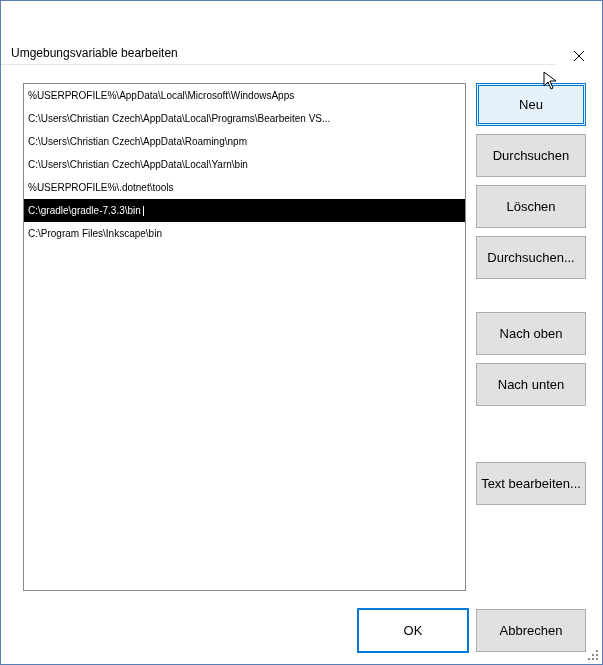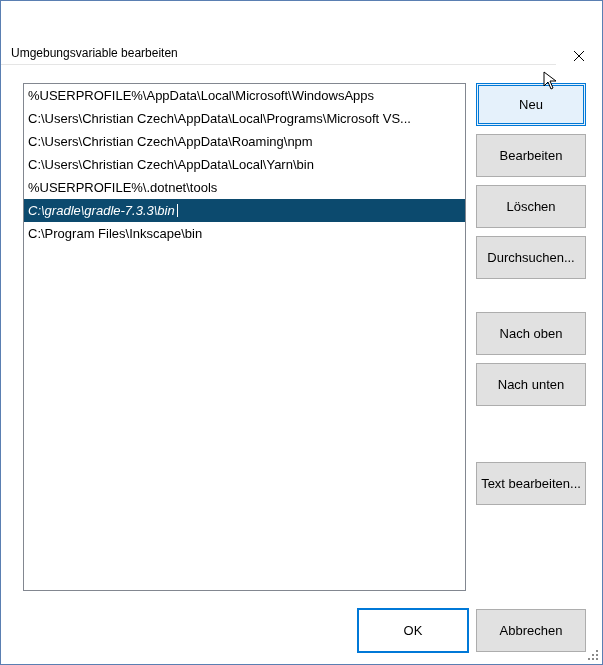--- a/index.html
+++ b/index.html
@@ -50,38 +50,37 @@
     display: flex;
     gap: 10px;
     flex: 1;
   }
   .listbox {
     width: 443px;
     height: 508px;
     border: 1px solid #828790;
     background: #fff;
     overflow: hidden;
-    font-size: 13px;
+    font-size: 10px;
     line-height: 1;
   }
   .listbox .row {
     height: 23px;
     padding: 0 4px;
     display: flex;
     align-items: center;
     color: #000;
     white-space: nowrap;
     overflow: hidden;
     text-overflow: ellipsis;
     cursor: default;
   }
   .listbox .row.selected {
-    background: #0c4a6e;
+    background: #000000;
     color: #fff;
-    font-style: italic;
   }
   .listbox .row.selected .value {
     border-right: 1px solid #fff;
     padding-right: 2px;
   }
   .sidebar {
     display: flex;
     flex-direction: column;
     gap: 8px;
     width: 112px;
@@ -153,42 +152,42 @@
   </div>
 
   <div class="body">
     <div class="content-row">
 
       <div class="listbox" id="listbox">
           <div class="row">
             <span class="value">%USERPROFILE%\AppData\Local\Microsoft\WindowsApps</span>
           </div>
           <div class="row">
-            <span class="value">C:\Users\Christian Czech\AppData\Local\Programs\Microsoft VS...</span>
+            <span class="value">C:\Users\Christian Czech\AppData\Local\Programs\Bearbeiten VS...</span>
           </div>
           <div class="row">
             <span class="value">C:\Users\Christian Czech\AppData\Roaming\npm</span>
           </div>
           <div class="row">
             <span class="value">C:\Users\Christian Czech\AppData\Local\Yarn\bin</span>
           </div>
           <div class="row">
             <span class="value">%USERPROFILE%\.dotnet\tools</span>
           </div>
           <div class="row selected">
             <span class="value">C:\gradle\gradle-7.3.3\bin</span>
           </div>
           <div class="row">
             <span class="value">C:\Program Files\Inkscape\bin</span>
           </div>
         </div>
 
       <div class="sidebar">
         <button class="btn focused">Neu</button>
-        <button class="btn">Bearbeiten</button>
+        <button class="btn">Durchsuchen</button>
         <button class="btn">Löschen</button>
         <button class="btn">Durchsuchen...</button>
         <button class="btn gap-small">Nach oben</button>
         <button class="btn">Nach unten</button>
         <button class="btn gap-large">Text bearbeiten...</button>
       </div>
 
     </div>
 
     <div class="footer">

